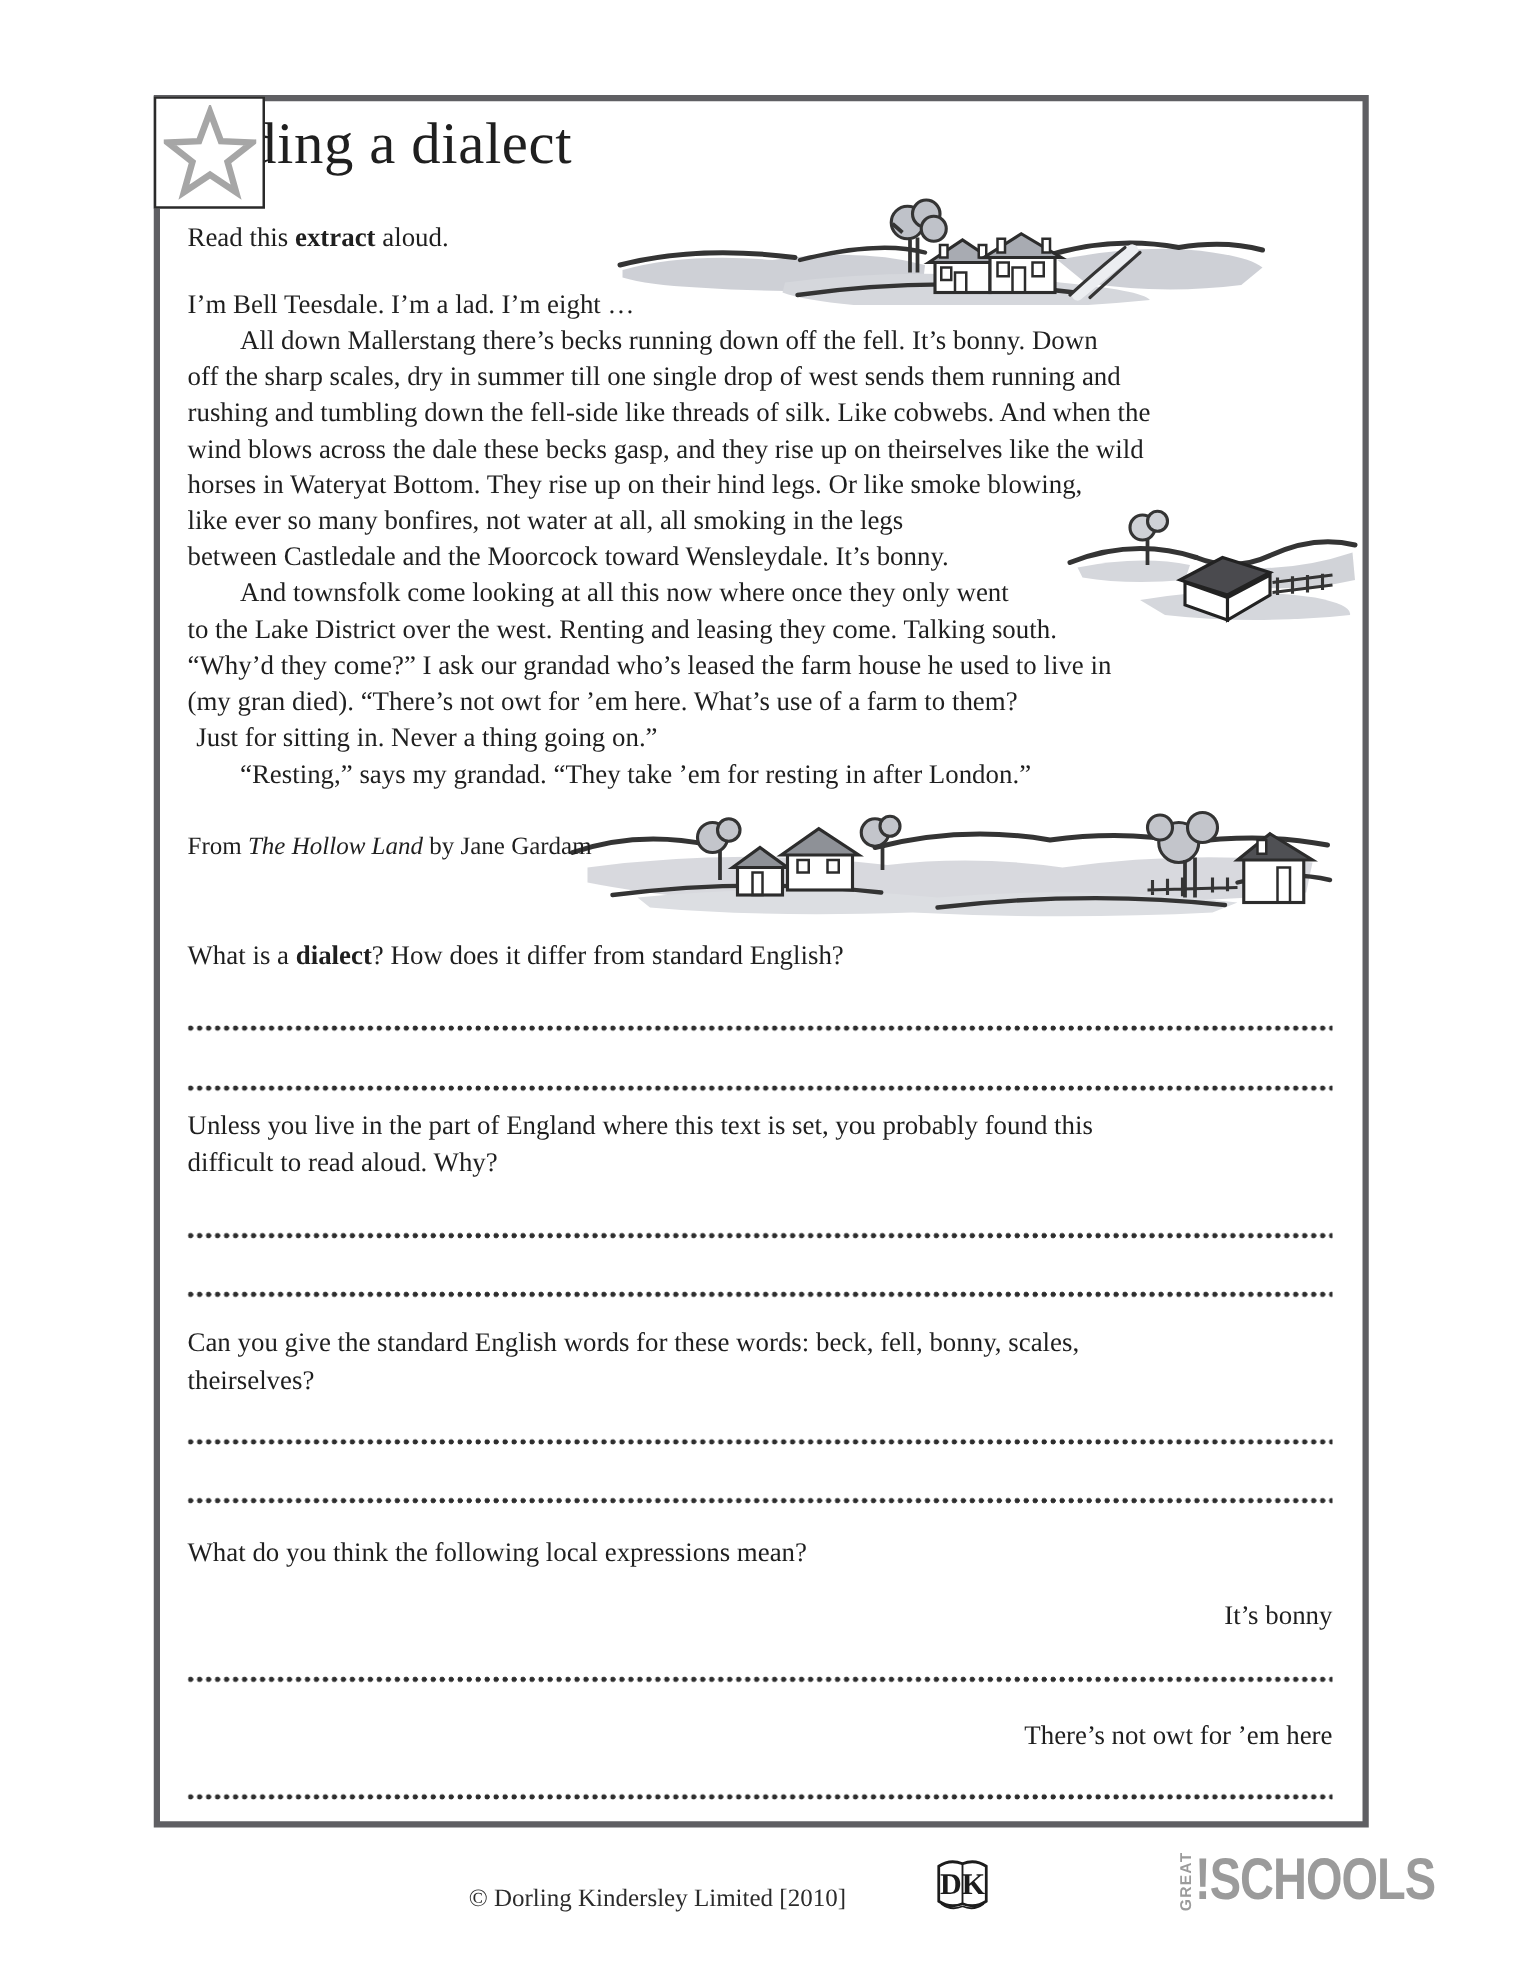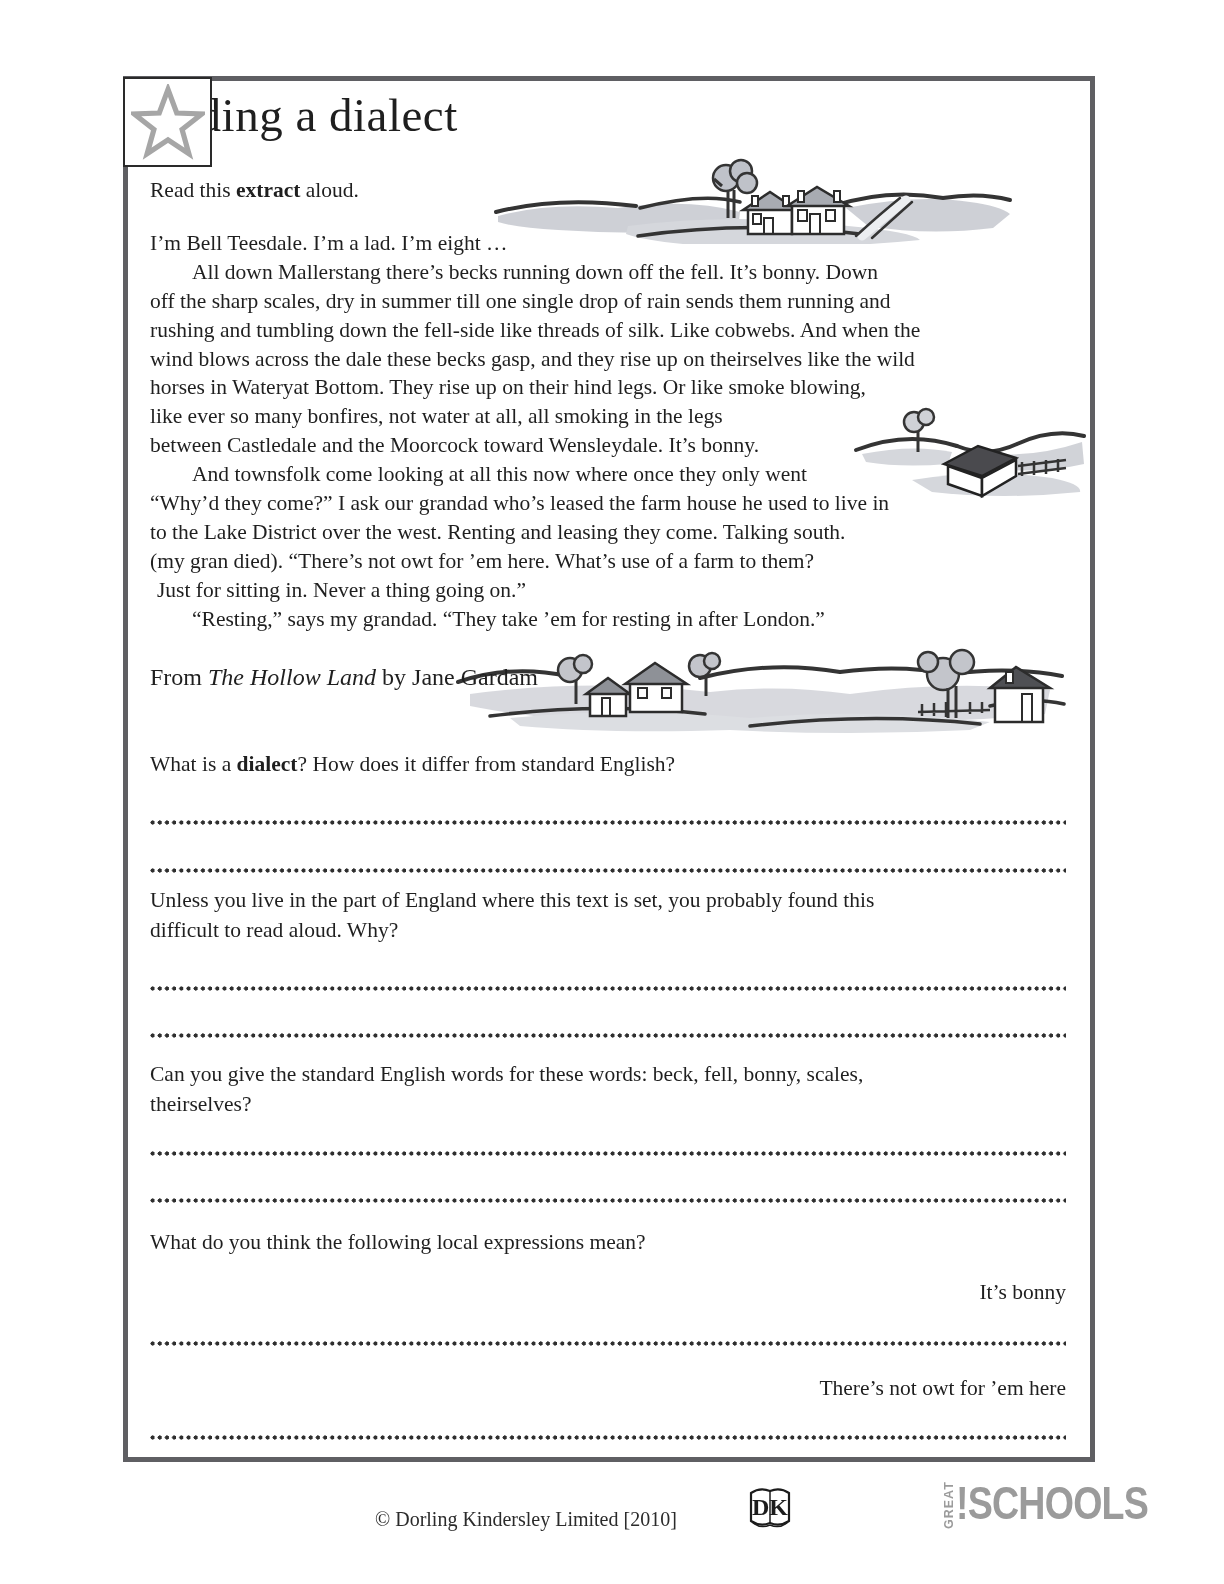--- a/index.html
+++ b/index.html
@@ -19,21 +19,21 @@
   .title {
     position:absolute; left:123px; top:88px; width:972px; text-align:left;
     font-size:47px; letter-spacing:0.5px; z-index:2;
   }
   .txt { font-size:21.5px; line-height:29px; z-index:2; position:absolute; }
   .instruction { left:150px; top:176px; }
   .passage { left:150px; top:229px; width:902px; }
   .passage .ln { height:28.9px; line-height:28.9px; white-space:nowrap; }
   .ind1 { padding-left:42px; }
   .ind2 { padding-left:7px; }
-  .attribution { left:150px; top:663px; font-size:24px; }
+  .attribution { left:150px; top:663px; font-size:20px; }
   .q { left:150px; width:920px; line-height:30px; white-space:pre-line; }
   #q1 { top:749px; } #q2 { top:885px; } #q3 { top:1059px; } #q4 { top:1227px; }
   .ans-line {
     position:absolute; left:150px; width:916px; height:5px; z-index:2;
     background-image:radial-gradient(circle at 2.5px 2.5px, #2e2e2e 1.9px, transparent 2.3px);
     background-size:7.2px 5px; background-repeat:repeat-x;
   }
   .expr-row {
     position:absolute; left:150px; width:916px; height:30px; z-index:2;
     display:flex; align-items:flex-end; font-size:21.5px; line-height:30px;flex-direction:column;
@@ -177,29 +177,29 @@
       <rect x="556" y="38" width="7" height="11" fill="#ffffff" stroke="#2c2c2c" stroke-width="2"></rect>
       <rect x="572" y="60" width="10" height="28" fill="none" stroke="#2c2c2c" stroke-width="2"></rect>
     </g>
   </svg>
 
   <div class="txt instruction"><span>Read this </span><b>extract</b><span> aloud.</span></div>
 
   <div class="txt passage">
     <div class="ln">I’m Bell Teesdale. I’m a lad. I’m eight …</div>
     <div class="ln ind1">All down Mallerstang there’s becks running down off the fell. It’s bonny. Down</div>
-    <div class="ln">off the sharp scales, dry in summer till one single drop of rain sends them running and</div>
+    <div class="ln">off the sharp scales, dry in summer till one single drop of west sends them running and</div>
     <div class="ln">rushing and tumbling down the fell-side like threads of silk. Like cobwebs. And when the</div>
     <div class="ln">wind blows across the dale these becks gasp, and they rise up on theirselves like the wild</div>
     <div class="ln">horses in Wateryat Bottom. They rise up on their hind legs. Or like smoke blowing,</div>
     <div class="ln">like ever so many bonfires, not water at all, all smoking in the legs</div>
     <div class="ln">between Castledale and the Moorcock toward Wensleydale. It’s bonny.</div>
     <div class="ln ind1">And townsfolk come looking at all this now where once they only went</div>
+    <div class="ln">to the Lake District over the west. Renting and leasing they come. Talking south.</div>
     <div class="ln">“Why’d they come?” I ask our grandad who’s leased the farm house he used to live in</div>
-    <div class="ln">to the Lake District over the west. Renting and leasing they come. Talking south.</div>
     <div class="ln">(my gran died). “There’s not owt for ’em here. What’s use of a farm to them?</div>
     <div class="ln ind2">Just for sitting in. Never a thing going on.”</div>
     <div class="ln ind1">“Resting,” says my grandad. “They take ’em for resting in after London.”</div>
   </div>
 
   <div class="txt attribution"><span>From </span><i>The Hollow Land</i><span> by Jane Gardam</span></div>
 
   <div class="txt q" id="q1"><span>What is a </span><b>dialect</b><span>? How does it differ from standard English?</span></div>
 
   <div class="ans-line" style="top:820px"></div>

